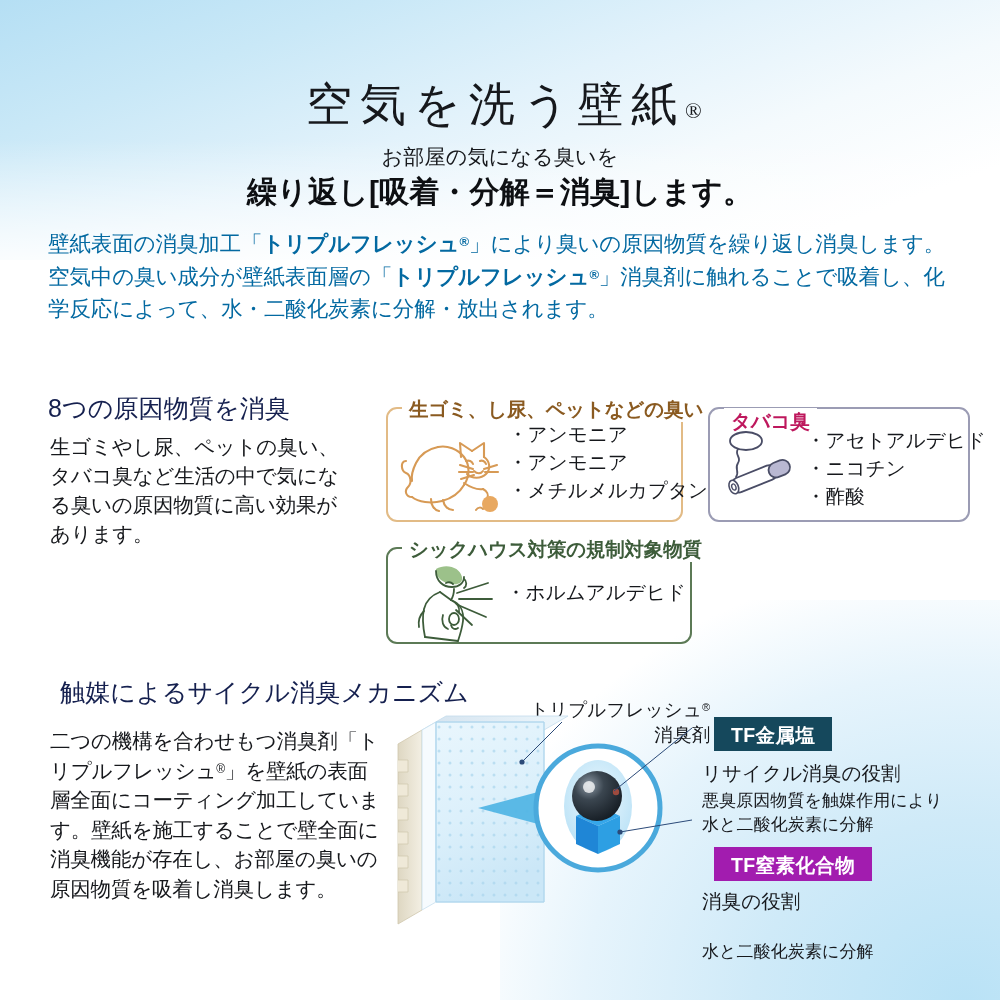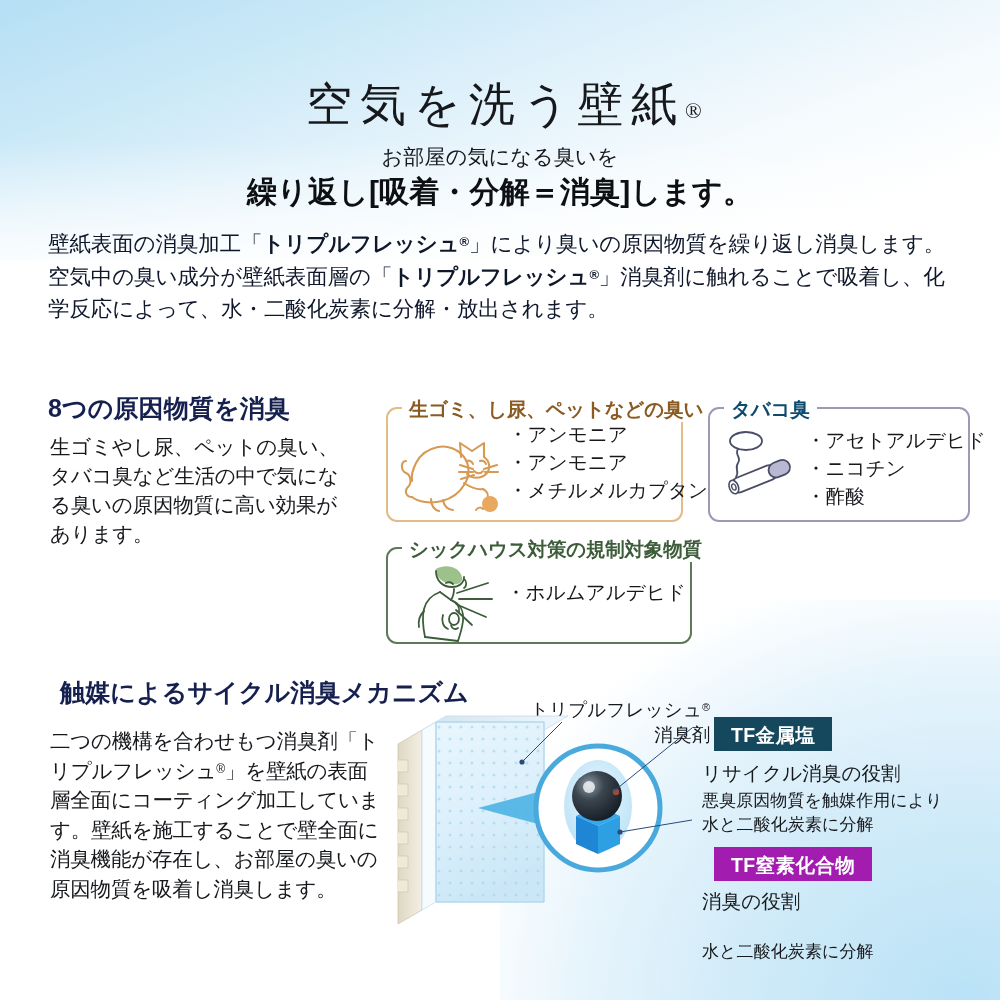--- a/index.html
+++ b/index.html
@@ -40,28 +40,28 @@
     font-size:21px;color:#16181c;letter-spacing:.01em;
   }
   .sub2{
     position:absolute;left:0;right:0;top:172px;text-align:center;
     font-size:30px;font-weight:700;color:#0d0f12;letter-spacing:.005em;
   }
 
   
   .lead{
     position:absolute;left:48px;top:228px;width:904px;
-    font-size:21.5px;line-height:1.52;color:#0f172a;letter-spacing:-.005em;
+    font-size:21.5px;line-height:1.52;color:#0369a1;letter-spacing:-.005em;
   }
   .lead b{font-weight:700;}
   .lead .reg{font-size:13px;vertical-align:.42em;}
 
   
   .sec-h{
-    position:absolute;font-size:25px;font-weight:700;color:#15204f;letter-spacing:.005em;
+    position:absolute;font-size:25px;font-weight:400;color:#15204f;letter-spacing:.005em;
   }
   #sec-h-1{left:48px;top:392px;}
   #sec-h-2{left:60px;top:676px;}
 
   .sec-p{
     position:absolute;font-size:20.5px;line-height:1.42;color:#16181c;letter-spacing:-.01em;
   }
   #sec-p-1{left:50px;top:432px;width:300px;}
   #sec-p-2{left:50px;top:726px;width:330px;line-height:1.44;}
   #sec-p-2 .reg{font-size:12px;vertical-align:.42em;}
@@ -78,21 +78,21 @@
   .card .items{
     position:absolute;font-size:19.5px;line-height:1.43;color:#16181c;letter-spacing:.005em;
   }
   .card .items div{white-space:nowrap;}
 
   #card-kitchen{left:386px;top:407px;width:297px;height:115px;border:2px solid #e2bb86;}
   #card-kitchen .cap{color:#8a5a20;}
   #card-kitchen .items{left:120px;top:12px;}
 
   #card-tobacco{left:708px;top:407px;width:262px;height:115px;border:2px solid #9b9cb4;}
-  #card-tobacco .cap{color:#0c4a6e;}
+  #card-tobacco .cap{color:#be185d;margin-top:12px;}
   #card-tobacco .items{left:96px;top:18px;}
 
   #card-sickhouse{left:386px;top:547px;width:306px;height:97px;border:2px solid #5c7a56;}
   #card-sickhouse .cap{color:#3d5c3a;}
   #card-sickhouse .items{left:118px;top:30px;}
 
   .illus{position:absolute;}
   #illus-cat{left:10px;top:22px;}
   #illus-cig{left:6px;top:20px;}
   #illus-sneeze{left:22px;top:10px;}

